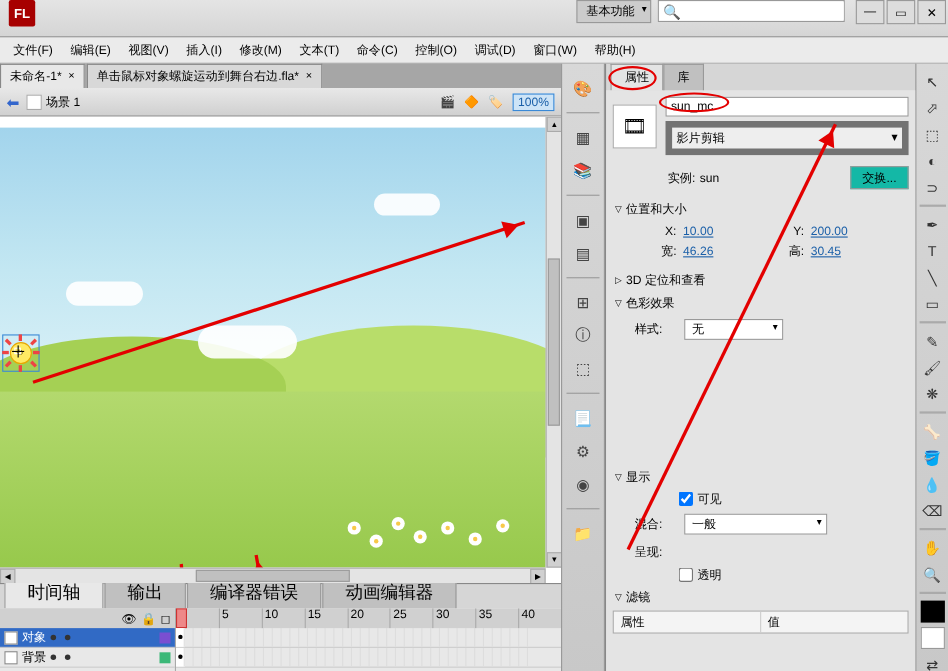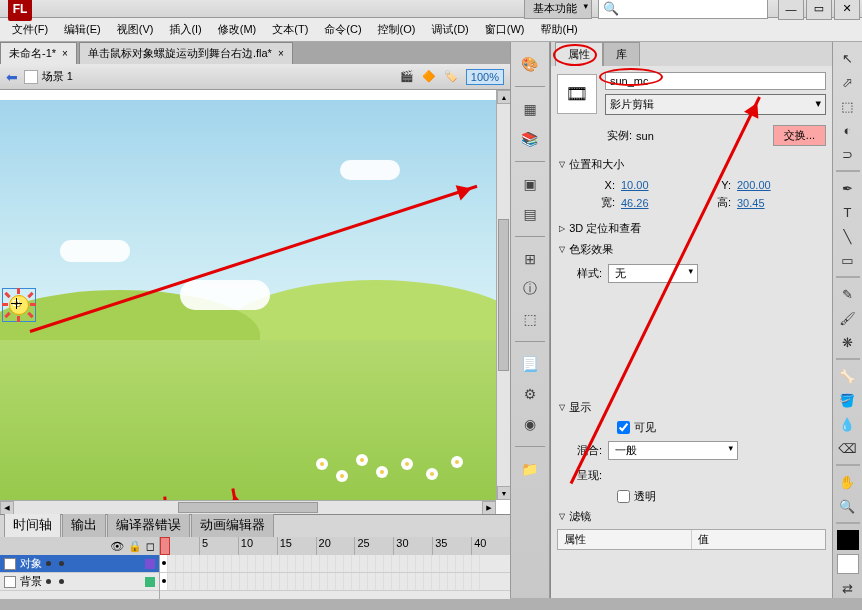--- a/index.html
+++ b/index.html
@@ -1,18 +1,18 @@
 <!DOCTYPE html>
 <html><head>
   <meta charset="utf-8">
   <style>
     * { box-sizing: border-box; margin: 0; padding: 0; font-family: "Microsoft YaHei", Arial, sans-serif; font-size: 11px; }
     body { background: #b0b0b0; width: 862px; height: 610px; overflow: hidden; position: relative; }
     
-    .titlebar { height: 18px; background: linear-gradient(to bottom, #e4e4e4, #d5d5d5); display: flex; align-items: center; border-bottom: 1px solid #999; }
+    .titlebar { height: 34px; background: linear-gradient(to bottom, #e4e4e4, #d5d5d5); display: flex; align-items: flex-start; border-bottom: 1px solid #999; }
     .logo { width: 24px; height: 24px; background: #a70000; color: white; font-weight: bold; display: flex; align-items: center; justify-content: center; margin: 0 8px; font-size: 12px; border-radius: 2px; }
     .titlebar-spacer { flex: 1; }
     .workspace-dd { background: #ccc; border: 1px solid #999; padding: 2px 14px 2px 8px; margin-right: 6px; position: relative; }
     .workspace-dd::after { content: "▾"; position: absolute; right: 3px; top: 2px; font-size: 9px; }
     .search-box { border: 1px solid #999; background: #fff; height: 20px; width: 170px; margin-right: 10px; display: flex; align-items: center; }
     .search-box span { margin: 0 4px; color: #666; font-size: 13px; }
     .search-box input { border: none; flex: 1; outline: none; height: 16px; }
     .window-controls { display: flex; }
     .window-btn { width: 26px; height: 22px; border: 1px solid #999; background: #ddd; display: flex; align-items: center; justify-content: center; margin-right: 2px; font-size: 11px; }
     
@@ -62,21 +62,21 @@
     .arrow::after { content: ""; position: absolute; right: -2px; top: -6px; border: 8px solid transparent; border-left: 14px solid #e30000; }
     
     .h-scroll { position: absolute; left: 0; bottom: 0; right: 14px; height: 14px; background: #e4e4e4; border-top: 1px solid #aaa; display: flex; }
     .v-scroll { position: absolute; right: 0; top: 0; bottom: 14px; width: 14px; background: #e4e4e4; border-left: 1px solid #aaa; display: flex; flex-direction: column; }
     .scroll-btn { width: 14px; height: 14px; background: #d0d0d0; border: 1px solid #aaa; display: flex; align-items: center; justify-content: center; font-size: 7px; }
     .scroll-track { flex: 1; position: relative; }
     .scroll-thumb { position: absolute; background: #c0c0c0; border: 1px solid #999; }
     
     .bottom-panel { height: 84px; background: #d6d6d6; border-top: 1px solid #888; }
     .bottom-tabs { height: 22px; display: flex; align-items: flex-end; padding-left: 4px; }
-    .btab { padding: 3px 8px; background: #c0c0c0; border: 1px solid #999; border-bottom: none; margin-right: 1px; font-size: 13px; }
+    .btab { padding: 3px 20px; background: #c0c0c0; border: 1px solid #999; border-bottom: none; margin-right: 1px; font-size: 16px; }
     .btab.active { background: #e8e8e8; }
     .timeline-body { height: 62px; background: #e8e8e8; display: flex; }
     .layer-col { width: 160px; border-right: 1px solid #aaa; }
     .layer-head { height: 18px; background: #d0d0d0; display: flex; align-items: center; justify-content: flex-end; padding-right: 4px; gap: 4px; font-size: 9px; }
     .layer-row { height: 18px; display: flex; align-items: center; padding-left: 4px; border-bottom: 1px solid #ccc; }
     .layer-row.sel { background: #316ac5; color: #fff; }
     .layer-icon { width: 12px; height: 12px; margin-right: 4px; border: 1px solid #888; background: #fff; }
     .layer-dot { width: 5px; height: 5px; background: #333; border-radius: 50%; margin: 0 4px; }
     .layer-sq { width: 10px; height: 10px; margin-left: auto; margin-right: 4px; }
     .frames-col { flex: 1; overflow: hidden; }
@@ -95,31 +95,31 @@
     .right-panel { flex: 1; background: #d6d6d6; border-left: 1px solid #888; display: flex; flex-direction: column; }
     .panel-tabs { height: 24px; display: flex; align-items: flex-end; padding-left: 4px; position: relative; }
     .ptab { padding: 4px 12px; background: #c0c0c0; border: 1px solid #999; border-bottom: none; font-size: 11px; }
     .ptab.active { background: #e4e4e4; }
     .red-circle { position: absolute; border: 2px solid #e30000; border-radius: 50%; pointer-events: none; }
     .panel-body { flex: 1; background: #e4e4e4; padding: 6px; overflow: auto; }
     .instance-row { display: flex; align-items: center; margin-bottom: 6px; }
     .instance-icon { width: 40px; height: 40px; background: #fff; border: 1px solid #aaa; margin-right: 8px; display: flex; align-items: center; justify-content: center; font-size: 18px; }
     .instance-fields { flex: 1; }
     .name-input { width: 100%; border: 1px solid #999; background: #fff; padding: 2px 4px; margin-bottom: 4px; position: relative; }
-    .type-dd { width: 100%; border: 1px solid #737373; background: #eee; padding: 2px 4px; position: relative; }
+    .type-dd { width: 100%; border: 6px solid #737373; background: #eee; padding: 2px 4px; position: relative; }
     .type-dd::after { content: "▾"; position: absolute; right: 4px; top: 2px; }
     .inst-row2 { display: flex; align-items: center; padding: 4px 0 8px 50px; }
-    .swap-btn { margin-left: auto; padding: 2px 10px; border: 1px solid #999; background: #fca5a5; }
+    .swap-btn { margin-left: auto; padding: 2px 10px; border: 1px solid #999; background: #14b8a6; }
     .section-head { display: flex; align-items: center; padding: 3px 2px; font-size: 11px; }
     .section-head .tri { font-size: 8px; margin-right: 4px; }
     .coord-grid { padding: 4px 0 4px 30px; }
     .coord-row { display: flex; align-items: center; margin-bottom: 4px; gap: 6px; }
     .coord-label { width: 28px; text-align: right; }
     .coord-val { color: #1a5fa8; text-decoration: underline; min-width: 46px; }
-    .style-row { display: flex; align-items: center; padding: 4px 0 4px 20px; gap: 6px; }
+    .style-row { display: flex; align-items: center; padding: 4px 0 4px 20px; gap: 20px; }
     .style-dd { border: 1px solid #999; background: #fff; padding: 1px 20px 1px 6px; position: relative; min-width: 90px; }
     .style-dd::after { content: "▾"; position: absolute; right: 4px; top: 1px; font-size: 9px; }
     .checkbox-row { display: flex; align-items: center; padding: 2px 0 2px 60px; gap: 4px; }
     
     .right-tools { width: 30px; background: linear-gradient(to bottom, #d8d8d8, #c8c8c8); border-left: 1px solid #999; display: flex; flex-direction: column; align-items: center; padding-top: 6px; gap: 4px; }
     .rtool { width: 22px; height: 22px; display: flex; align-items: center; justify-content: center; font-size: 13px; color: #333; border: 1px solid transparent; }
     .rtool.sep { height: 1px; width: 24px; background: #aaa; margin: 2px 0; }
   </style>
 </head>
 <body>

